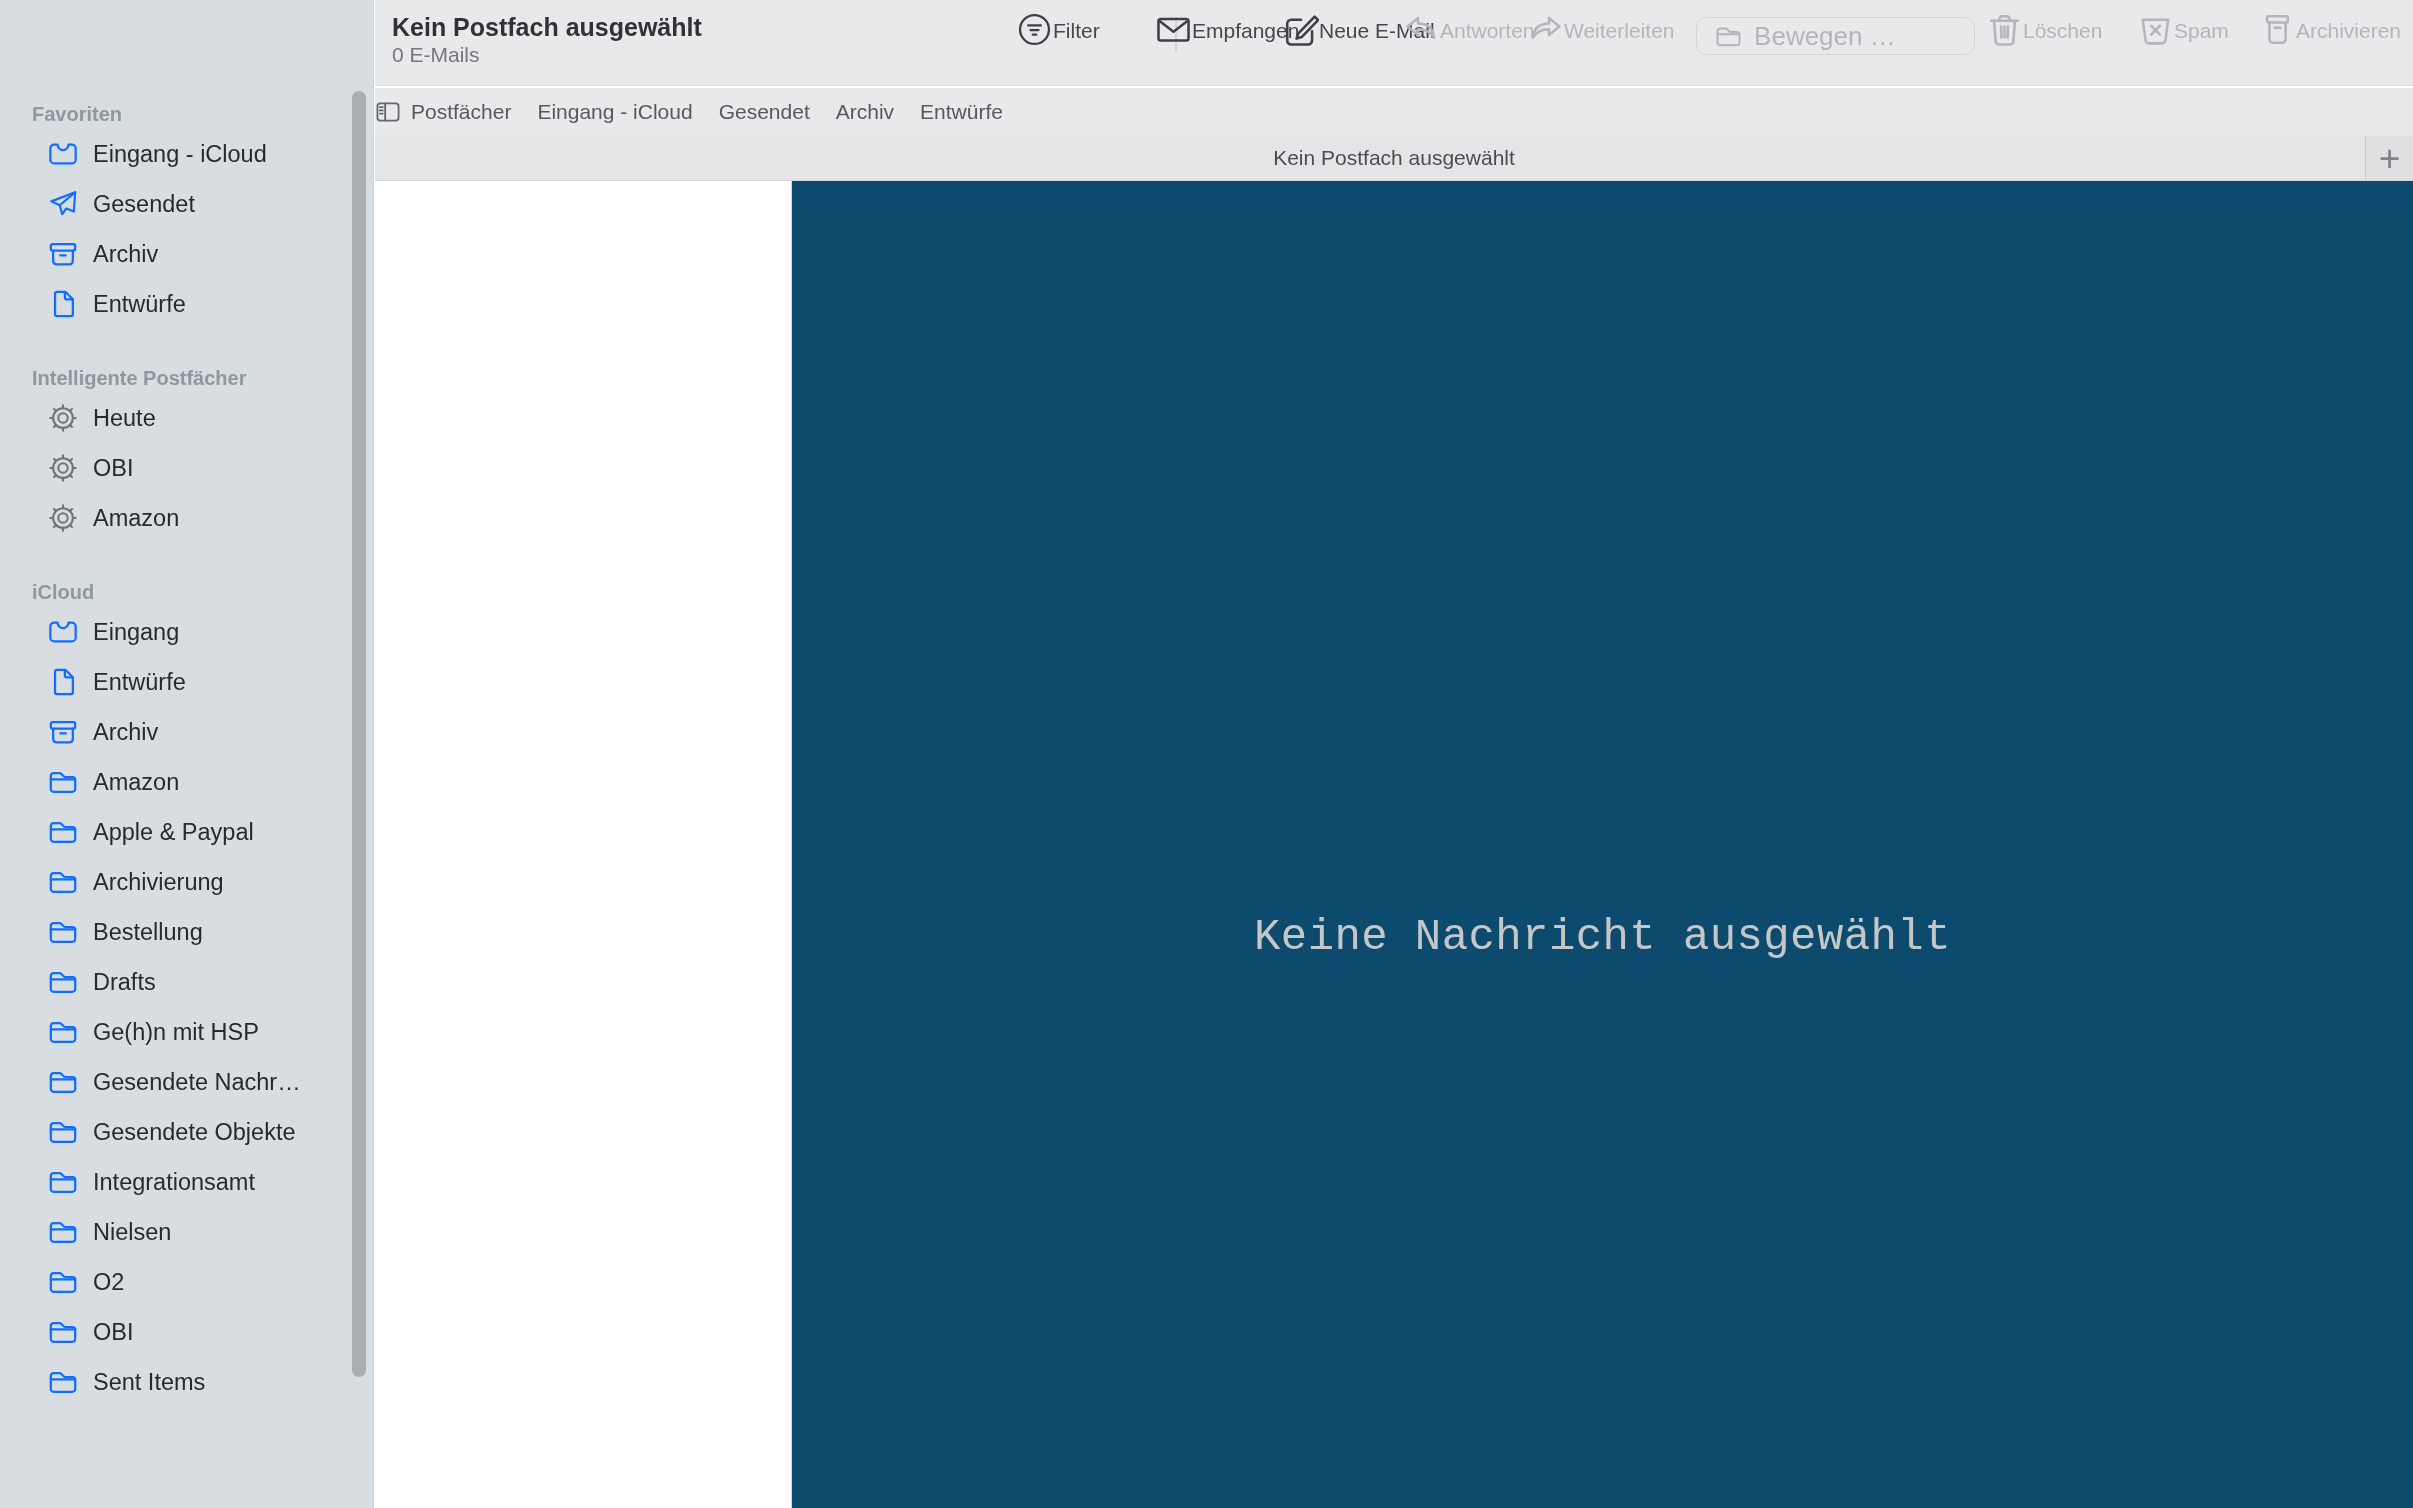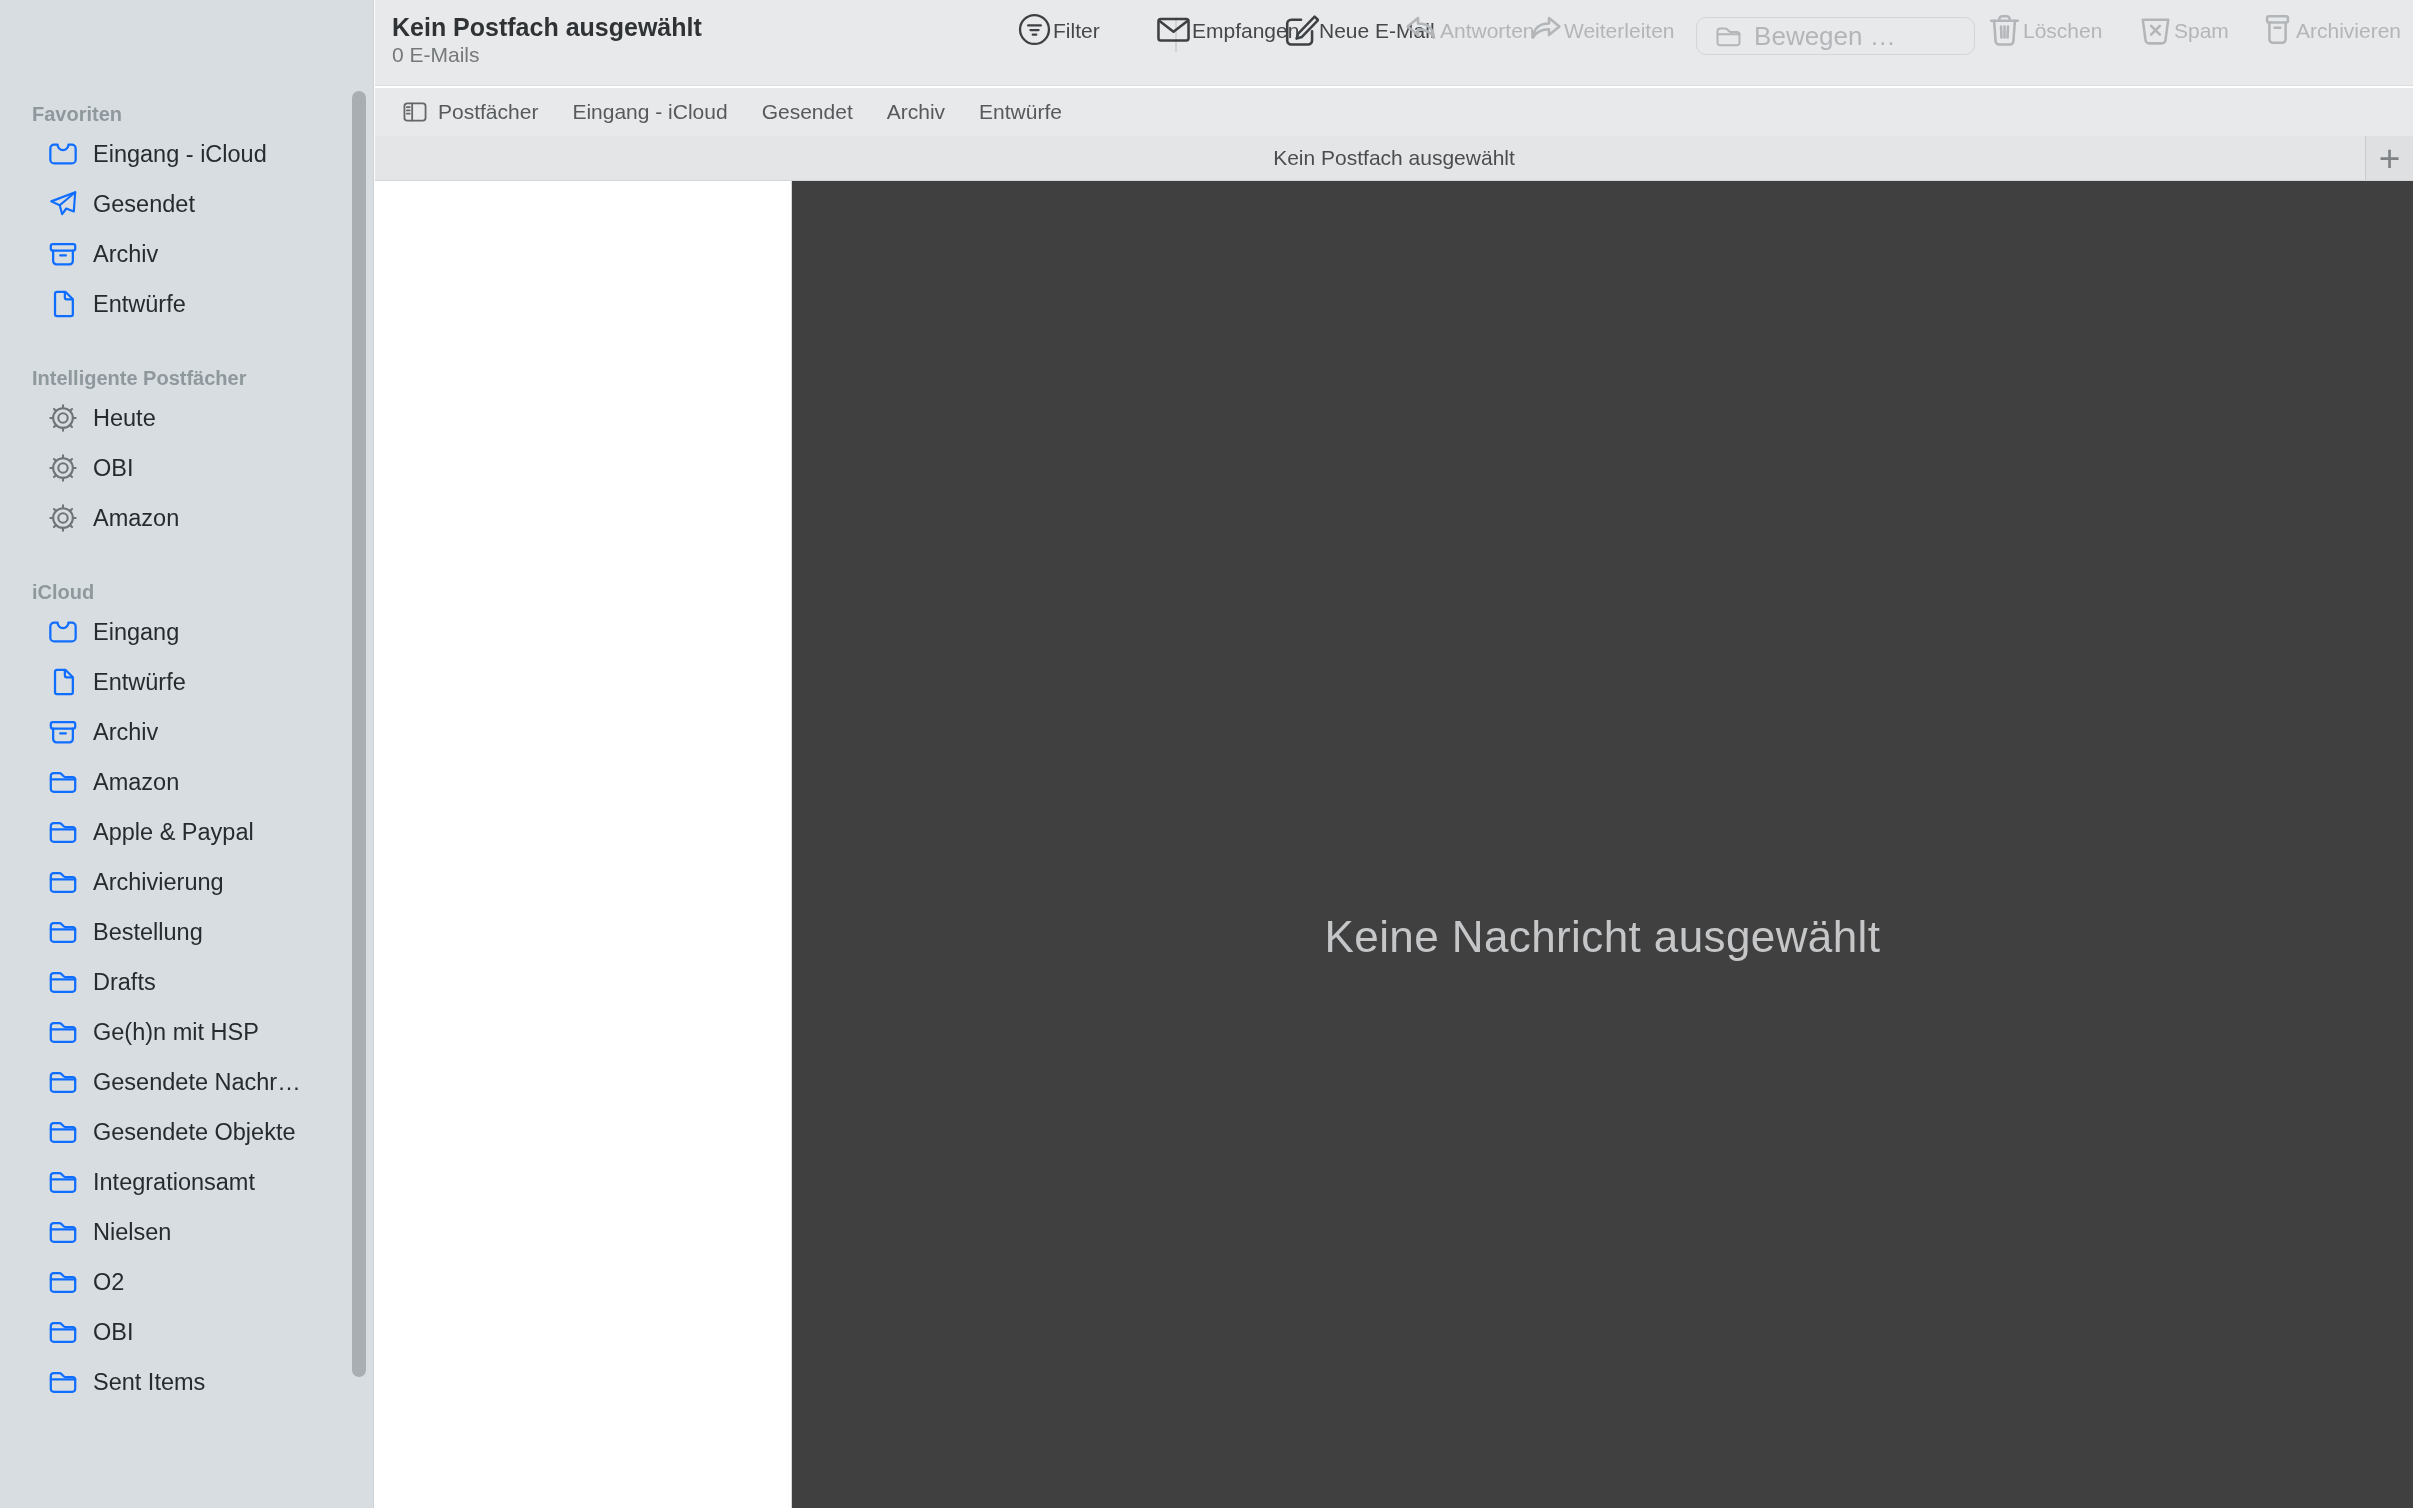--- a/index.html
+++ b/index.html
@@ -71,21 +71,21 @@
   }
   .move-box svg { width:27px; height:27px; margin-right:11.7px; }
   .move-box .move-text { font-size:26px; }
   .under-label { position:absolute; top:59px; font-size:21px; line-height:25px; transform:translateX(-50%); white-space:nowrap;margin-top:37px; }
   .under-label.disabled { color:#b3b6b9; }
 
   
   .favbar {
     position:absolute; left:0; top:88px; right:0; height:48px;
     background:#e8e9ea;
-    display:flex; align-items:center; padding-left:27px; gap:34px;
+    display:flex; align-items:center; gap:26px;
   }
   .fav-item { display:flex; align-items:center; font-size:21px; color:#565a5d; white-space:nowrap; }
   .fav-item svg { width:26px; height:26px; margin-right:10px; color:#63676a; }
 
   
   .list-header {
     position:absolute; left:0; top:136px; right:0; height:45px;
     background:#e4e5e7; border-bottom:1.7px solid #d4d5d7;
     display:flex; align-items:center; justify-content:center;
   }
@@ -93,21 +93,21 @@
   .add-btn {
     position:absolute; right:0; top:0; width:48px; height:44px;
     background:#dee0e2; border-left:1.7px solid #c9cbce;
     display:flex; align-items:center; justify-content:center;
     font-size:37px; font-weight:300; color:#7f8386; line-height:1;
   }
 
   
   .list-pane { position:absolute; left:0; top:181px; width:416px; bottom:0; background:#fff; }
   .pane-divider { position:absolute; left:416px; top:181px; width:1.7px; bottom:0; background:#d6d7d9; }
-  .content-pane { position:absolute; left:417px; top:181px; right:0; bottom:0; background:#404040; }
+  .content-pane { position:absolute; left:417px; top:181px; right:0; bottom:0; background:#0c4a6e;font-family:Liberation Mono, monospace; }
   .empty-msg {
     position:absolute; left:0; right:0; top:731px; text-align:center;
     font-size:44px; color:#c5c6c8; letter-spacing:0.4px; white-space:nowrap;
   }
 
   .hidden-defs { position:absolute; width:0; height:0; overflow:hidden; }
 </style>
 </head>
 <body>
 

